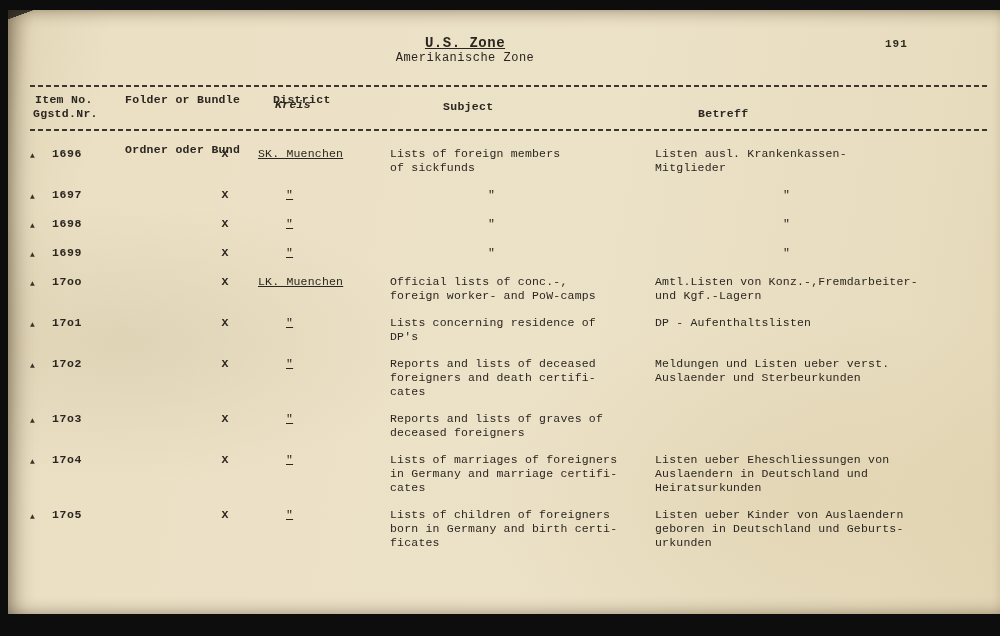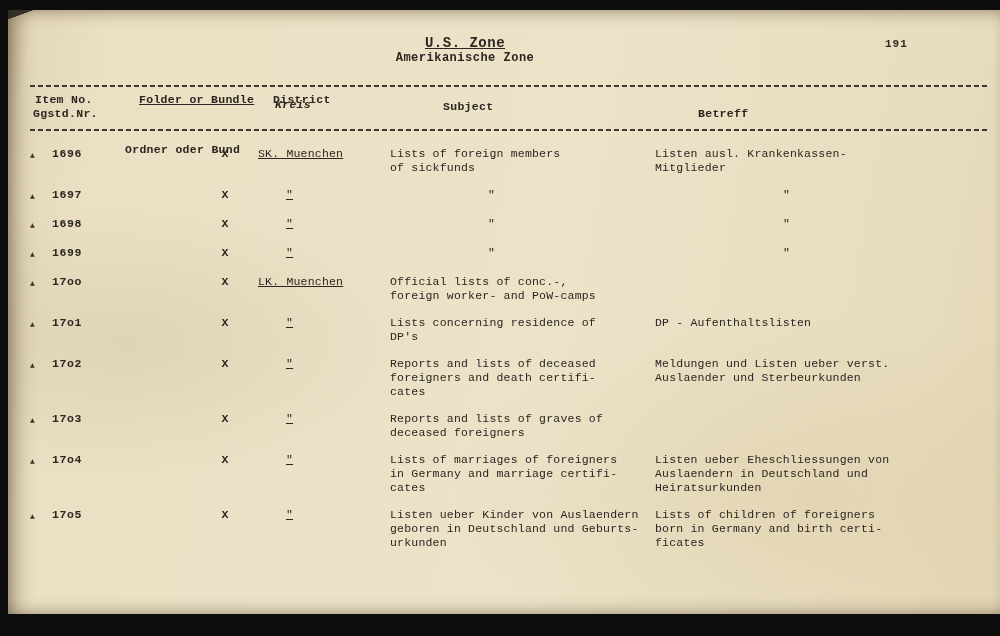--- a/index.html
+++ b/index.html
@@ -50,21 +50,21 @@
     line-height: 15px;
   }
   .title-main {
     font-size: 14px;
     font-weight: bold;
     text-decoration: underline;
     letter-spacing: 0.5px;
   }
   .title-sub {
     font-size: 12px;
-    font-weight: bold;
+    font-weight: normal;
     letter-spacing: 0.5px;
   }
   .table {
     position: absolute;
     left: 22px;
     right: 12px;
     top: 75px;
   }
   .dash {
     height: 2px;
@@ -73,21 +73,21 @@
   .headers {
     position: relative;
     height: 42px;
     font-size: 11.5px;
     font-weight: bold;
     letter-spacing: 0.3px;
   }
   .hlabel { position: absolute; white-space: nowrap; color: #2b2620; }
   .h-item-1     { left: 5px;   top: 6px; }
   .h-item-2     { left: 3px;   top: 20px; }
-  .h-folder-1   { left: 109px;  top: 6px; text-decoration: underline; }
+  .h-folder-1   { left: 95px;  top: 6px; }
   .h-folder-2   { left: 95px;  top: 20px; margin-top: 36px; }
   .h-district-1 { left: 243px; top: 6px; }
   .h-district-2 { left: 245px; top: 11px; font-style: italic; }
   .h-subject    { left: 413px; top: 13px; }
   .h-betreff    { left: 668px; top: 20px; }
   .rows { margin-top: 16px; }
   .row {
     display: grid;
     grid-template-columns: 22px 148px 50px 130px 265px 1fr;
     margin-bottom: 13px;
@@ -186,20 +186,22 @@
           <span class="cell c-betreff ditto-b">"</span>
         </div>
 
         <div class="row">
           <span class="cell c-marker">▲</span>
           <span class="cell c-item">17oo</span>
           <span class="cell c-folder">X</span>
           <span class="cell c-district">LK. Muenchen</span>
           <span class="cell c-subject">Official lists of conc.-,
 foreign worker- and PoW-camps</span>
+          <span class="cell c-betreff">Amtl.Listen von Konz.-,Fremdarbeiter-
+und Kgf.-Lagern</span>
         </div>
 
         <div class="row">
           <span class="cell c-marker">▲</span>
           <span class="cell c-item">17o1</span>
           <span class="cell c-folder">X</span>
           <span class="cell c-district ditto-d">"</span>
           <span class="cell c-subject">Lists concerning residence of
 DP's</span>
           <span class="cell c-betreff">DP - Aufenthaltslisten</span>
@@ -237,24 +239,24 @@
           <span class="cell c-betreff">Listen ueber Eheschliessungen von
 Auslaendern in Deutschland und
 Heiratsurkunden</span>
         </div>
 
         <div class="row">
           <span class="cell c-marker">▲</span>
           <span class="cell c-item">17o5</span>
           <span class="cell c-folder">X</span>
           <span class="cell c-district ditto-d">"</span>
+          <span class="cell c-subject">Lists of children of foreigners
+born in Germany and birth certi-
+ficates</span>
           <span class="cell c-betreff">Listen ueber Kinder von Auslaendern
 geboren in Deutschland und Geburts-
 urkunden</span>
-          <span class="cell c-subject">Lists of children of foreigners
-born in Germany and birth certi-
-ficates</span>
         </div>
 
       </div>
     </div>
   </div>
 </div>
 
 </body></html>

